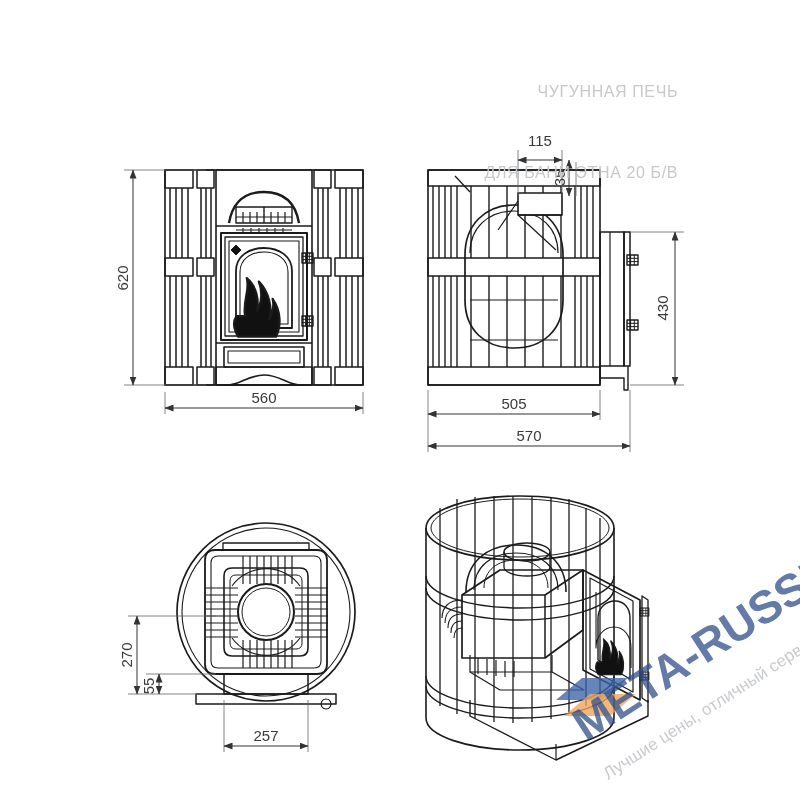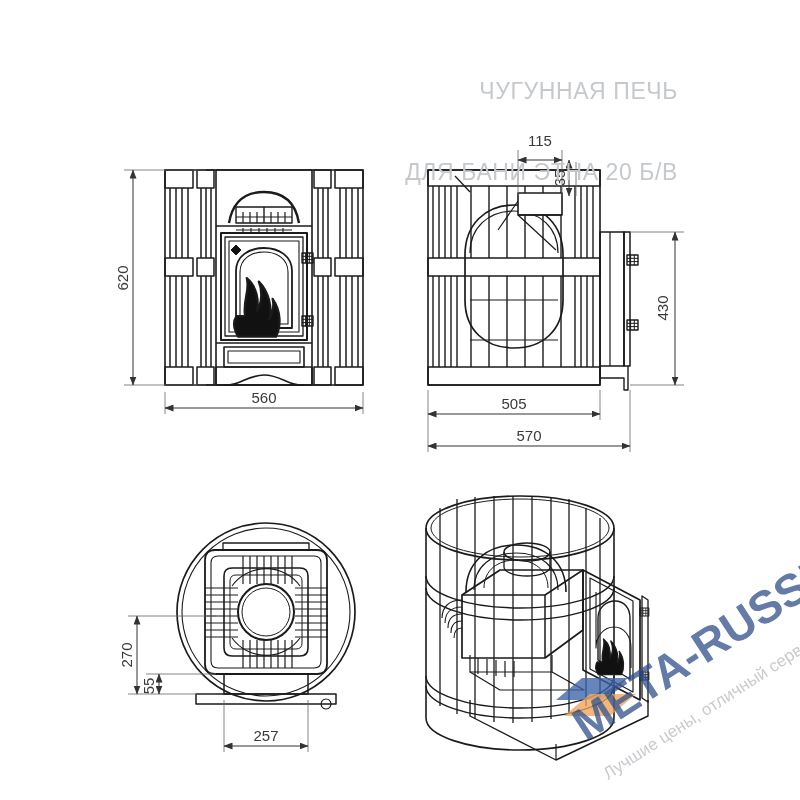--- a/index.html
+++ b/index.html
@@ -1,20 +1,20 @@
 <!DOCTYPE html>
 <html><head>
 <meta charset="utf-8">
 <style>
   html,body{margin:0;padding:0;background:#ffffff;}
   body{width:800px;height:800px;position:relative;overflow:hidden;
        font-family:"Liberation Sans","DejaVu Sans",sans-serif;}
   #stage{position:absolute;left:0;top:0;width:800px;height:800px;}
   .title-block{position:absolute;right:122px;top:24px;text-align:right;
-       color:#c6c9cc;font-size:23px;line-height:27px;letter-spacing:.6px;
+       color:#c6c9cc;font-size:16px;line-height:27px;letter-spacing:.6px;
        font-family:"Liberation Sans","DejaVu Sans",sans-serif;white-space:pre;}
   .title-line{display:block;}
   svg{display:block;}
   .dimtxt{font-family:"Liberation Sans","DejaVu Sans",sans-serif;font-size:15px;fill:#3a3a3a;}
   .wm-main{font-family:"Liberation Sans","DejaVu Sans",sans-serif;font-weight:bold;font-size:46px;}
   .wm-sub{font-family:"Liberation Sans","DejaVu Sans",sans-serif;font-size:17px;fill:#b9bcc0;}
 </style>
 </head>
 <body>
 

